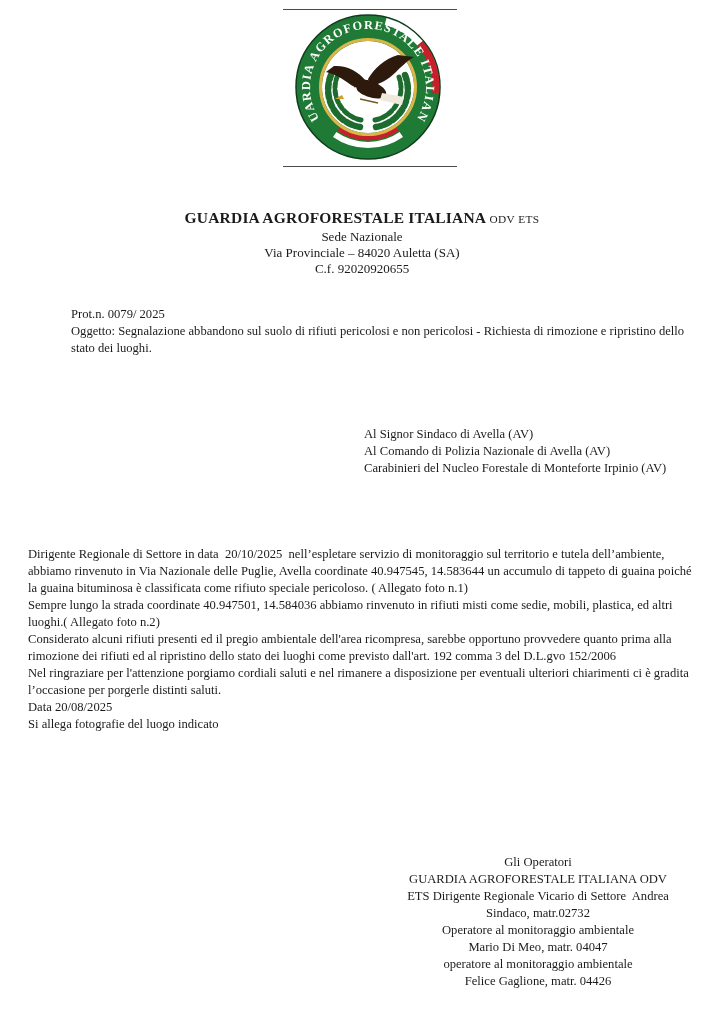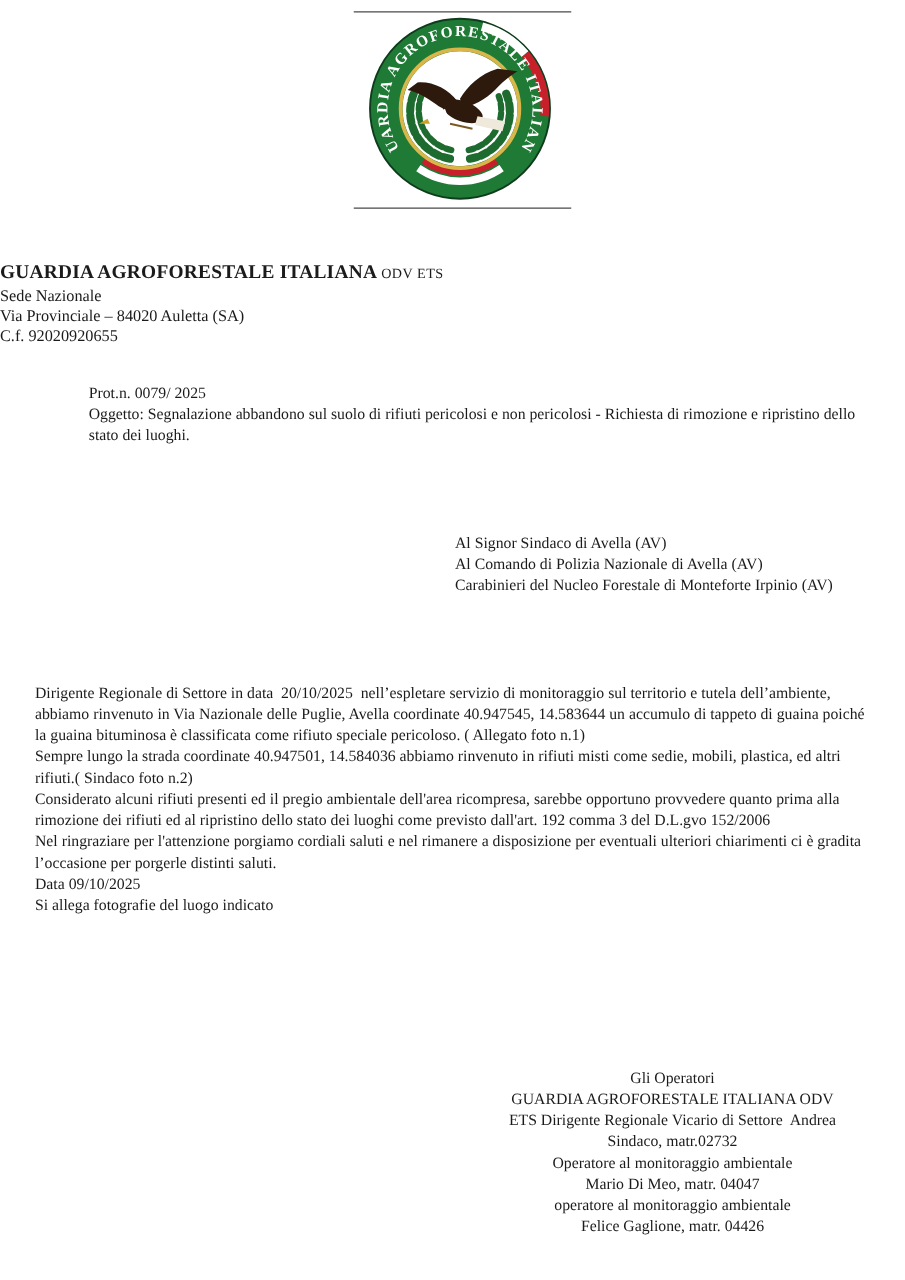--- a/index.html
+++ b/index.html
@@ -7,21 +7,21 @@
   .page {
     position:relative; width:724px; height:1024px; margin:0 auto;
     background:#ffffff; overflow:hidden; color:#1b1b1b;
     font-family:"Liberation Serif","DejaVu Serif",serif;
   }
   .rule { position:absolute; height:0; border-top:1px solid #4a4a4a; }
   .rule-top    { left:283px; top:9px;   width:174px; }
   .rule-bottom { left:283px; top:166px; width:174px; }
   .emblem { position:absolute; left:288px; top:7px; width:160px; height:160px; }
 
-  .header { position:absolute; left:0; right:0; top:208px; text-align:left; }
+  .header { position:absolute; left:0; right:0; top:208px; text-align:center; }
   .org-line   { font-size:15.5px; font-weight:bold; letter-spacing:.2px; line-height:19px; white-space:pre; }
   .org-suffix { font-size:11.3px; font-weight:normal; letter-spacing:.4px; }
   .header .line { font-size:13px; line-height:16px; white-space:pre; }
 
   .protocol   { position:absolute; left:28px; top:306px;margin-left:43px; }
   .recipients { position:absolute; left:364px; top:426px; }
   .body-text  { position:absolute; left:28px; top:546px; }
   .signature  { position:absolute; left:388px; top:854px; width:300px; text-align:center; }
 
   .protocol .line, .recipients .line, .body-text .line, .signature .line {
@@ -92,26 +92,26 @@
       <div class="line">Al Signor Sindaco di Avella (AV)</div>
       <div class="line">Al Comando di Polizia Nazionale di Avella (AV)</div>
       <div class="line">Carabinieri del Nucleo Forestale di Monteforte Irpinio (AV)</div>
     </div>
 
   <div class="body-text">
       <div class="line">Dirigente Regionale di Settore in data  20/10/2025  nell’espletare servizio di monitoraggio sul territorio e tutela dell’ambiente,</div>
       <div class="line">abbiamo rinvenuto in Via Nazionale delle Puglie, Avella coordinate 40.947545, 14.583644 un accumulo di tappeto di guaina poiché</div>
       <div class="line">la guaina bituminosa è classificata come rifiuto speciale pericoloso. ( Allegato foto n.1)</div>
       <div class="line">Sempre lungo la strada coordinate 40.947501, 14.584036 abbiamo rinvenuto in rifiuti misti come sedie, mobili, plastica, ed altri</div>
-      <div class="line">rifiuti.( Sindaco foto n.2)</div>
+      <div class="line">luoghi.( Allegato foto n.2)</div>
       <div class="line">Considerato alcuni rifiuti presenti ed il pregio ambientale dell'area ricompresa, sarebbe opportuno provvedere quanto prima alla</div>
       <div class="line">rimozione dei rifiuti ed al ripristino dello stato dei luoghi come previsto dall'art. 192 comma 3 del D.L.gvo 152/2006</div>
       <div class="line">Nel ringraziare per l'attenzione porgiamo cordiali saluti e nel rimanere a disposizione per eventuali ulteriori chiarimenti ci è gradita</div>
       <div class="line">l’occasione per porgerle distinti saluti.</div>
-      <div class="line">Data 09/10/2025</div>
+      <div class="line">Data 20/08/2025</div>
       <div class="line">Si allega fotografie del luogo indicato</div>
     </div>
 
   <div class="signature">
       <div class="line">Gli Operatori</div>
       <div class="line">GUARDIA AGROFORESTALE ITALIANA ODV</div>
       <div class="line">ETS Dirigente Regionale Vicario di Settore  Andrea</div>
       <div class="line">Sindaco, matr.02732</div>
       <div class="line">Operatore al monitoraggio ambientale</div>
       <div class="line">Mario Di Meo, matr. 04047</div>

